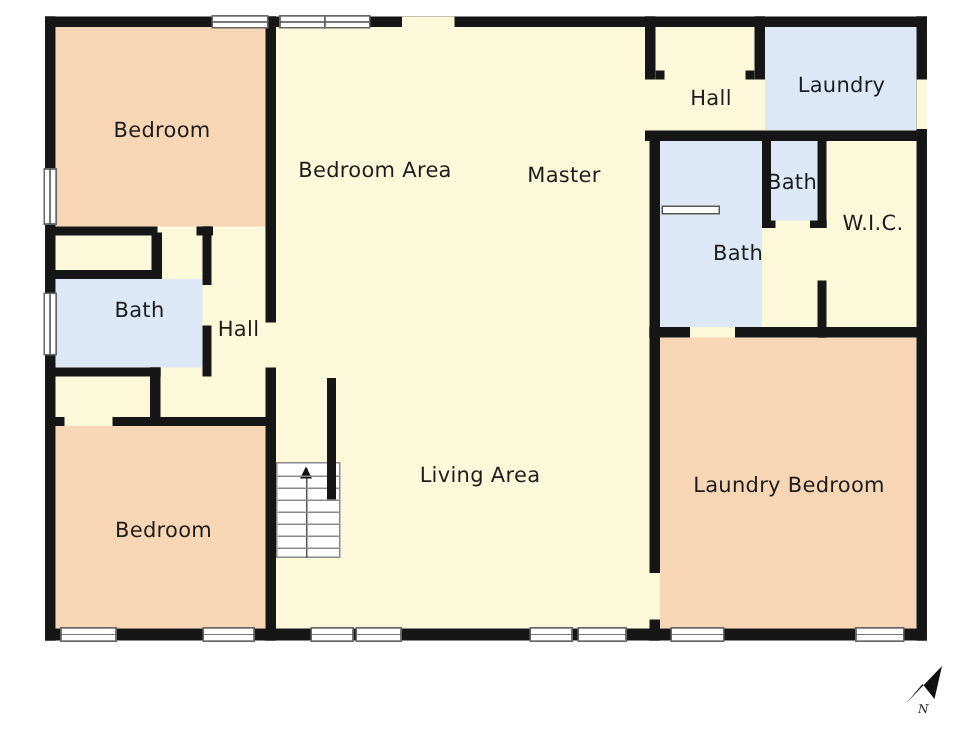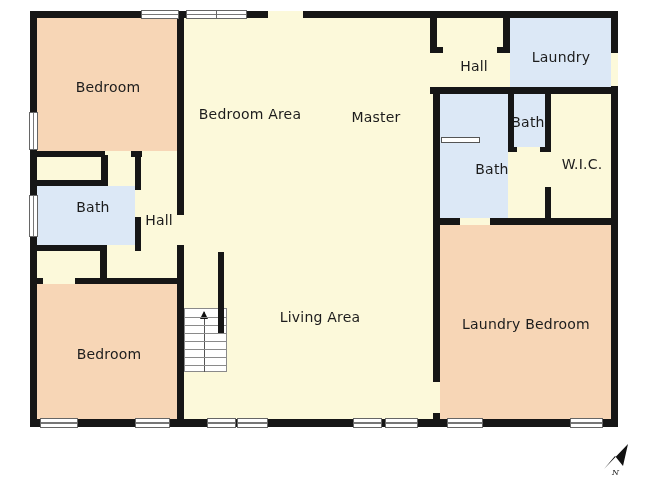--- a/index.html
+++ b/index.html
@@ -71,21 +71,21 @@
 
   <div id="vanity"></div>
 
   <div class="rlabel" style="left:108px;top:87px">Bedroom</div>
   <div class="rlabel" style="left:250px;top:114px">Bedroom Area</div>
   <div class="rlabel" style="left:376px;top:117px">Master</div>
   <div class="rlabel" style="left:474px;top:66px">Hall</div>
   <div class="rlabel" style="left:561px;top:57px">Laundry</div>
   <div class="rlabel" style="left:528px;top:122px">Bath</div>
   <div class="rlabel" style="left:492px;top:169px">Bath</div>
-  <div class="rlabel" style="left:582px;top:164px">W.I.C.</div>
+  <div class="rlabel" style="left:582px;top:149px">W.I.C.</div>
   <div class="rlabel" style="left:93px;top:207px">Bath</div>
   <div class="rlabel" style="left:159px;top:220px">Hall</div>
   <div class="rlabel" style="left:109px;top:354px">Bedroom</div>
   <div class="rlabel" style="left:320px;top:317px">Living Area</div>
   <div class="rlabel" style="left:526px;top:324px">Laundry Bedroom</div>
 
   <svg id="north" viewBox="0 0 40 36">
     <path d="M30 3 L25 25 L17 15 L6 28 Z" fill="#111"></path>
   </svg>
   <div id="north-n">N</div>

